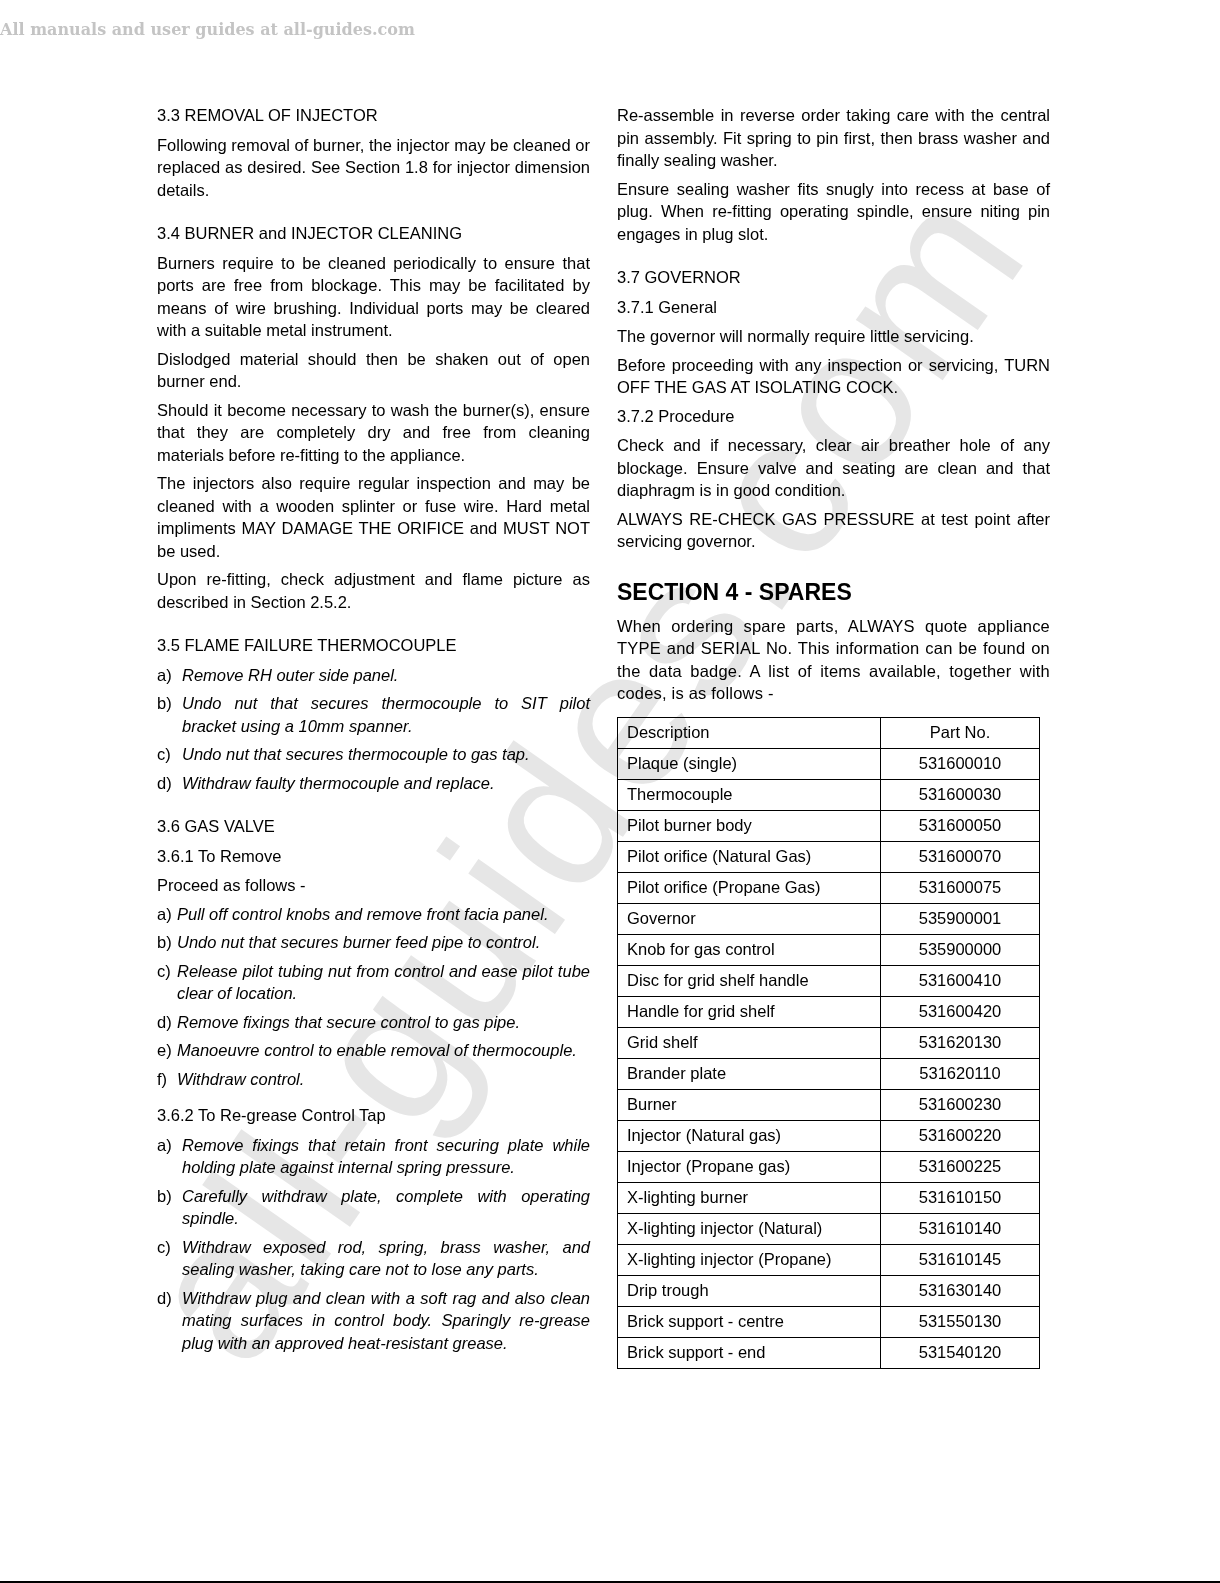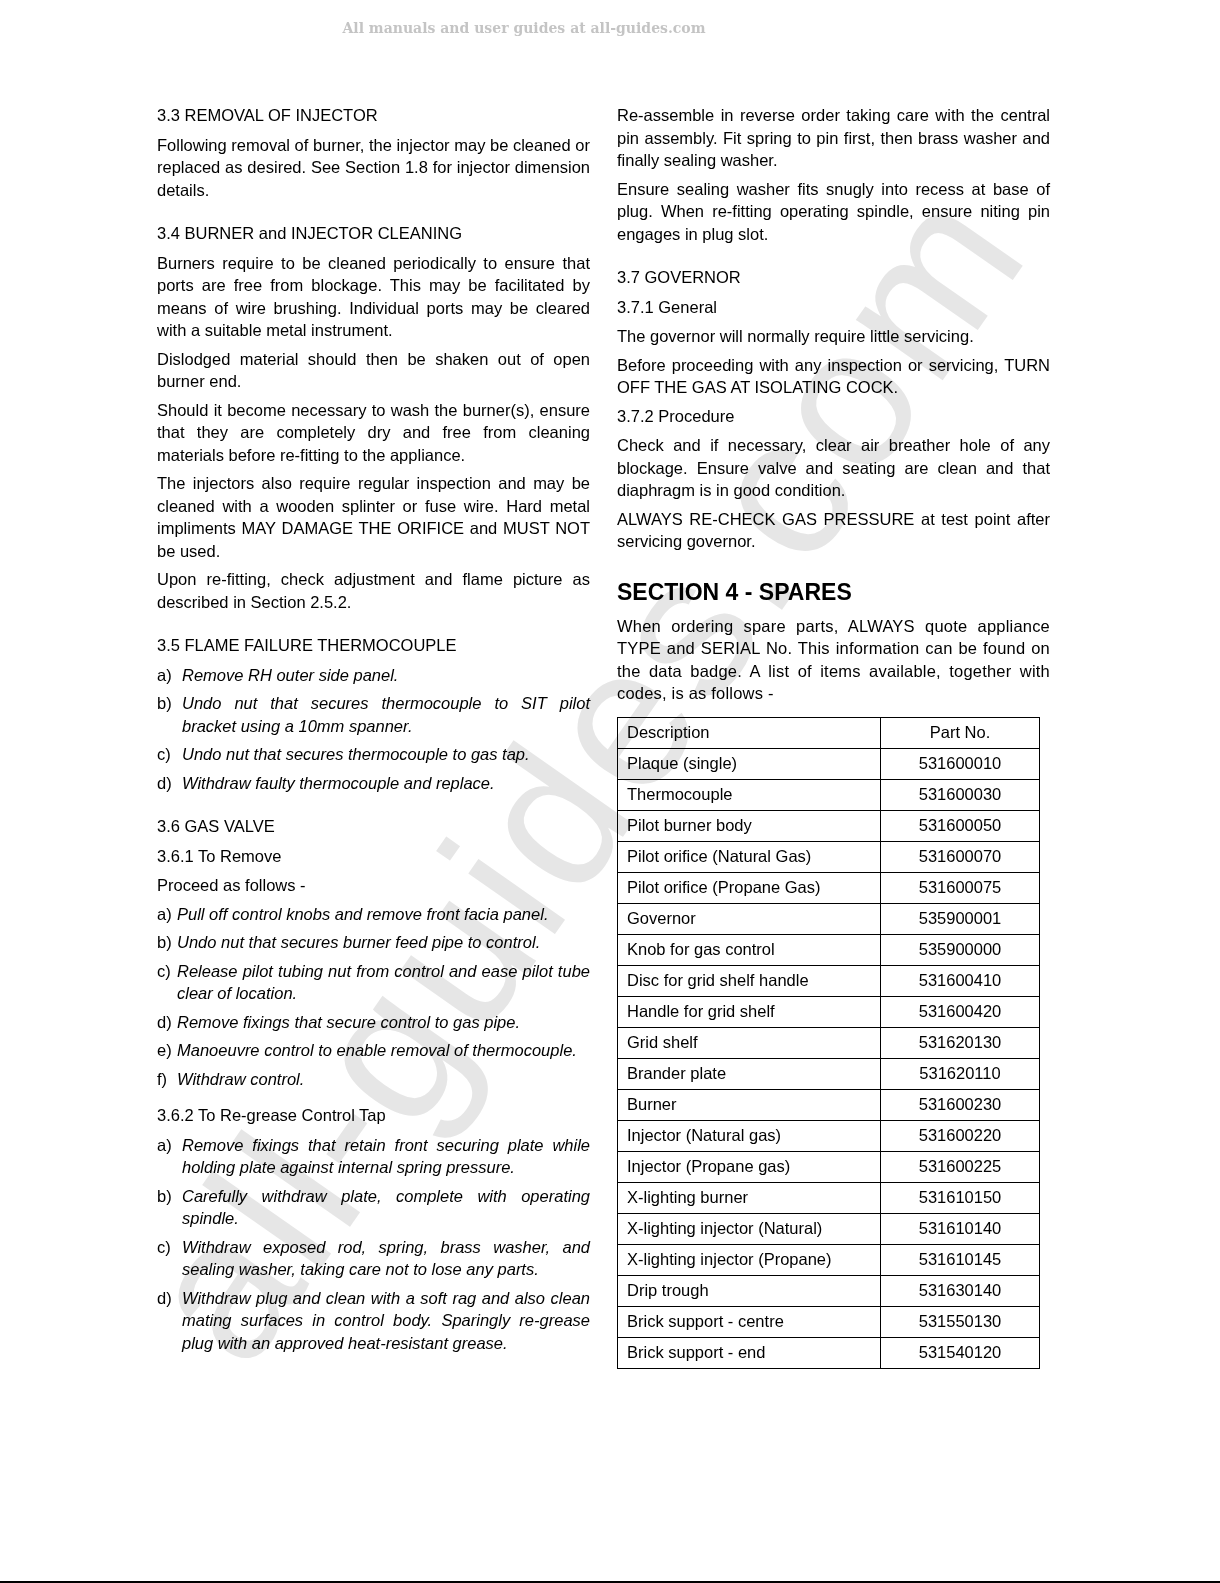--- a/index.html
+++ b/index.html
@@ -1,19 +1,19 @@
 <!DOCTYPE html>
 <html><head>
 <meta charset="utf-8">
 <style>
   html, body { margin: 0; padding: 0; background: #ffffff; }
   body { width: 1220px; height: 1583px; position: relative; overflow: hidden;
          font-family: "Liberation Sans", sans-serif; color: #000; }
-  .topbanner { position: absolute; top: 20px; left: 0; width: 1048px; text-align: center;
-               font-family: "DejaVu Serif", serif; font-weight: bold; font-size: 14px; color: #c4c4c4; }
+  .topbanner { position: absolute; top: 20px; left: 0; width: 1048px; text-align: left;
+               font-family: "DejaVu Serif", serif; font-weight: bold; font-size: 16px; color: #c4c4c4; }
   .watermark { position: absolute; left: 95px; top: 770px; transform-origin: center center;
                transform: rotate(-55deg); font-family: "Liberation Sans", sans-serif;
                font-size: 200px; font-weight: normal; color: #e6e6e6; white-space: nowrap;
                letter-spacing: 6px; z-index: 0; pointer-events: none; width: 1100px; text-align:center; margin-left:-140px; }
   .col { position: absolute; top: 104px; width: 433px; z-index: 1; font-size: 16.5px; line-height: 22.5px; }
   .col.left { left: 157px; }
   .col.right { left: 617px; }
   .h { font-weight: normal; font-size: 16.5px; margin: 0 0 7px 0; }
   .h.sp { margin-top: 21px; }
   .p { text-align: justify; margin: 0 0 6px 0; }

